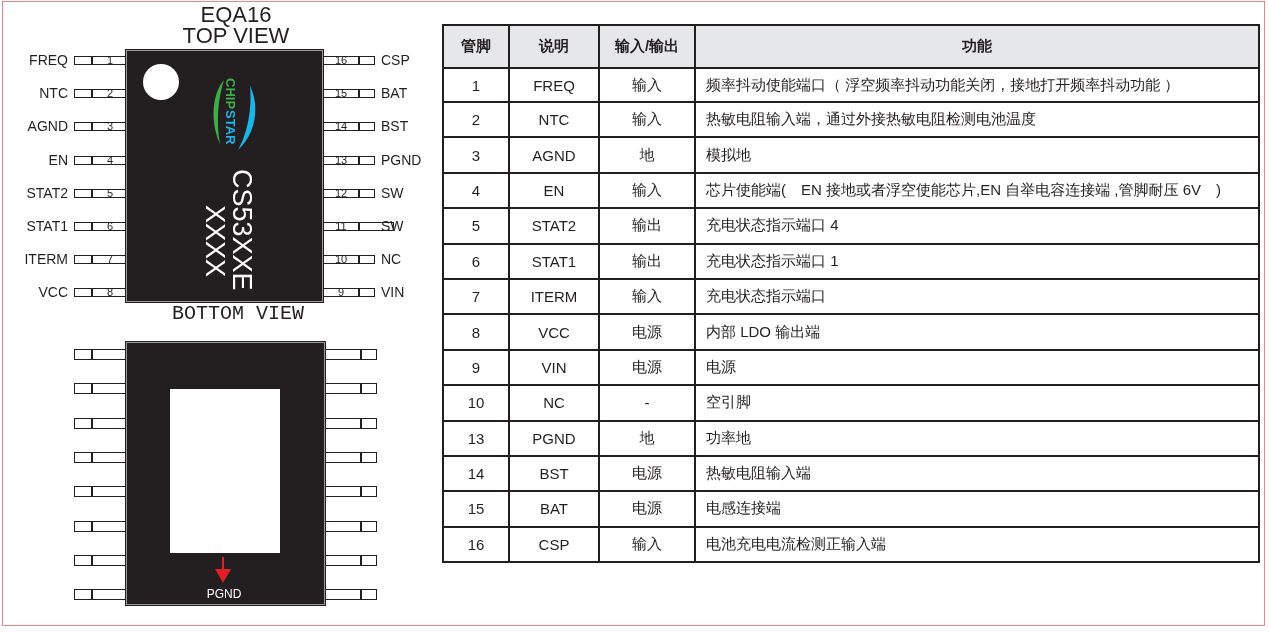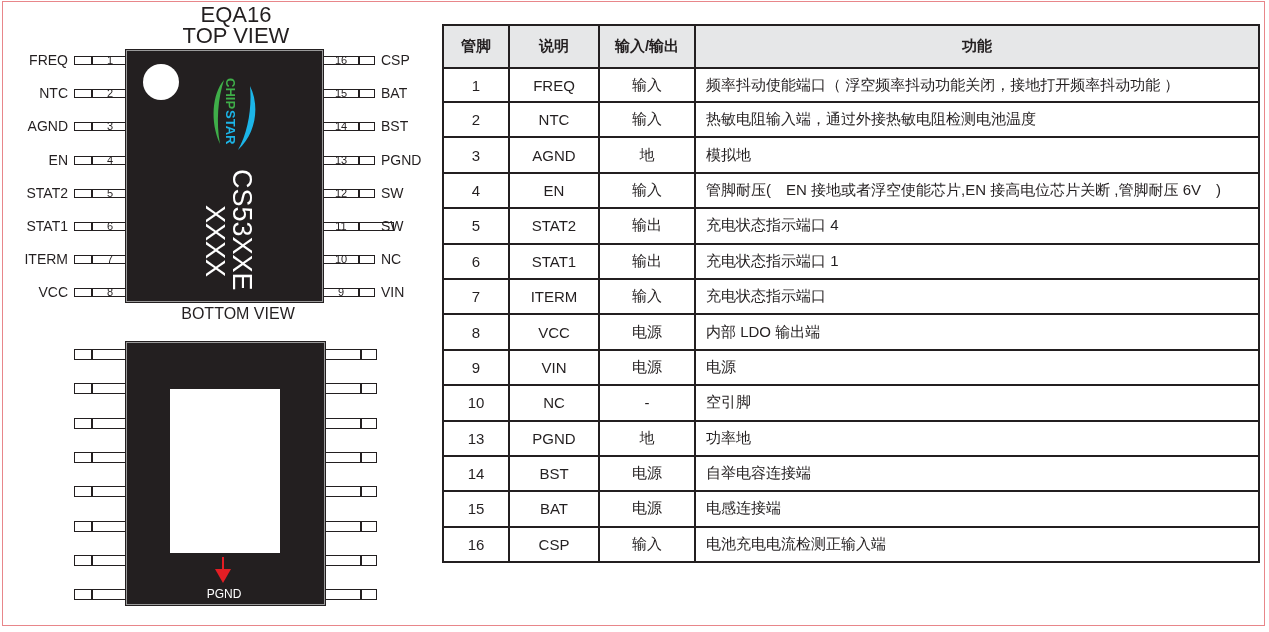--- a/index.html
+++ b/index.html
@@ -125,21 +125,21 @@
 <svg class="abs" style="left:210px; top:76px;" width="56" height="76" viewBox="0 0 56 76">
   <path d="M14 4 C 2 18, 0 46, 10 68 C 6 46, 8 22, 14 4 Z" fill="#3fae49"></path>
   <path d="M40 10 C 50 30, 46 58, 28 74 C 38 56, 42 32, 40 10 Z" fill="#1cb5e8"></path>
 </svg>
 <div class="vtext" style="left:238px; top:78px; font-size:13px; font-weight:bold; color:#3fae49; letter-spacing:0px;">CHIP</div>
 <div class="vtext" style="left:238px; top:110px; font-size:13px; font-weight:bold; color:#1cb5e8;">STAR</div>
 
 <div class="vtext" style="left:256px; top:169px; font-size:27px; line-height:28px;">CS53XXE</div>
 <div class="vtext" style="left:229px; top:205px; font-size:27px; line-height:28px;">XXXX</div>
 
-<div class="title" style="top:305px; left:88px; font-size:16px;">BOTTOM VIEW</div>
+<div class="title" style="top:305px; left:88px; font-size:20px;font-family:Liberation Mono, monospace;">BOTTOM VIEW</div>
 <div id="bottom-pins">
     <div class="pin" style="left:74px; top:349px; width:53px; height:11px;">
       <span class="div" style="left:16px;"></span>
     </div>
     <div class="pin" style="left:324px; top:349px; width:53px; height:11px;">
       <span class="div" style="left:35px;"></span>
     </div>
     <div class="pin" style="left:74px; top:383.3px; width:53px; height:11px;">
       <span class="div" style="left:16px;"></span>
     </div>
@@ -220,21 +220,21 @@
       <tr style="height:35.4px">
         <td class="c">3</td>
         <td class="c">AGND</td>
         <td class="c">地</td>
         <td class="f">模拟地</td>
       </tr>
       <tr style="height:35.4px">
         <td class="c">4</td>
         <td class="c">EN</td>
         <td class="c">输入</td>
-        <td class="f">管脚耐压(　EN 接地或者浮空使能芯片,EN 接高电位芯片关断 ,管脚耐压 6V　)</td>
+        <td class="f">芯片使能端(　EN 接地或者浮空使能芯片,EN 自举电容连接端 ,管脚耐压 6V　)</td>
       </tr>
       <tr style="height:35.4px">
         <td class="c">5</td>
         <td class="c">STAT2</td>
         <td class="c">输出</td>
         <td class="f">充电状态指示端口 4</td>
       </tr>
       <tr style="height:35.4px">
         <td class="c">6</td>
         <td class="c">STAT1</td>
@@ -268,21 +268,21 @@
       <tr style="height:35.4px">
         <td class="c">13</td>
         <td class="c">PGND</td>
         <td class="c">地</td>
         <td class="f">功率地</td>
       </tr>
       <tr style="height:35.4px">
         <td class="c">14</td>
         <td class="c">BST</td>
         <td class="c">电源</td>
-        <td class="f">自举电容连接端</td>
+        <td class="f">热敏电阻输入端</td>
       </tr>
       <tr style="height:35.4px">
         <td class="c">15</td>
         <td class="c">BAT</td>
         <td class="c">电源</td>
         <td class="f">电感连接端</td>
       </tr>
       <tr style="height:35.4px">
         <td class="c">16</td>
         <td class="c">CSP</td>

